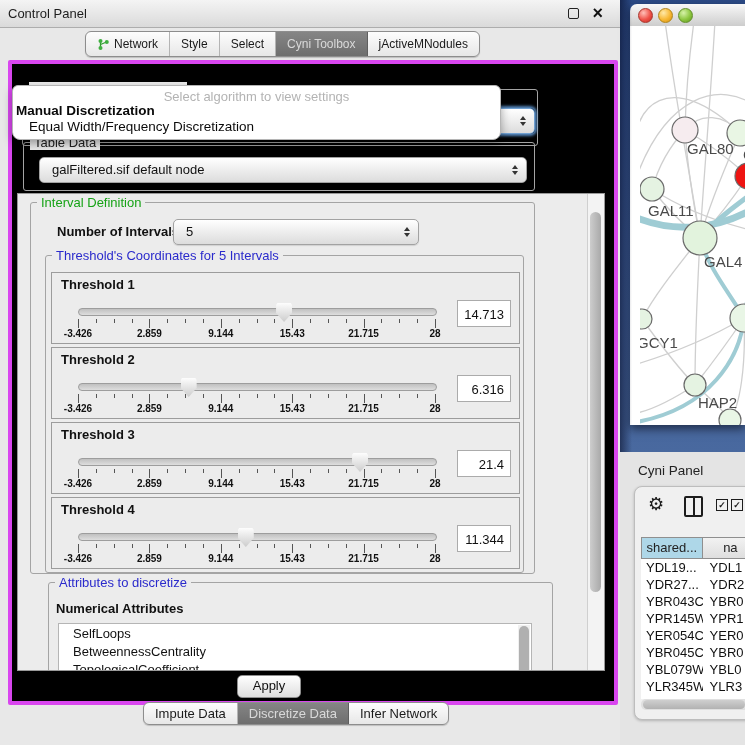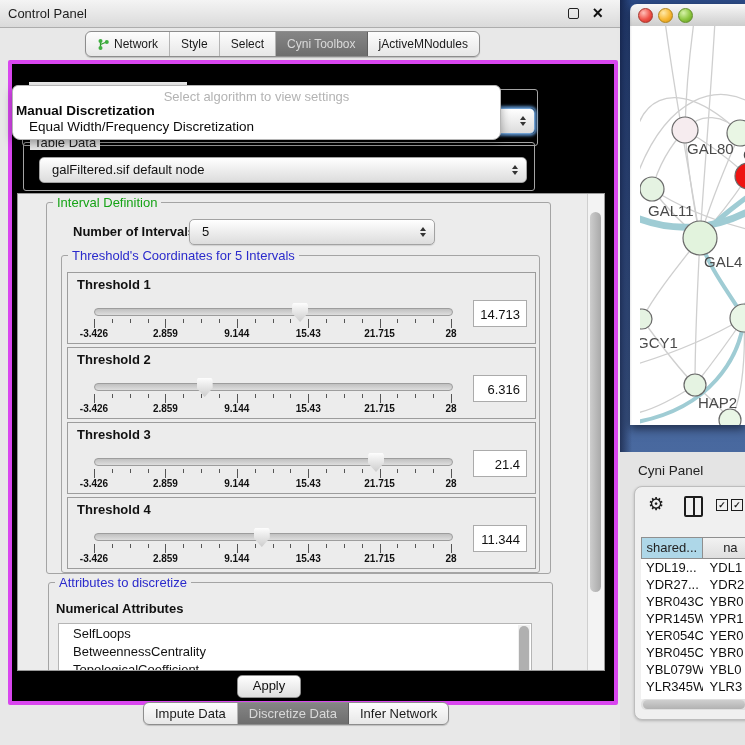--- a/index.html
+++ b/index.html
@@ -196,21 +196,21 @@
           <span class="cv">galFiltered.sif default node</span>
           <span class="stepper">
               <i class="up"></i>
               <i class="down"></i>
             </span>
         </div>
       </div>
 
       <div class="scrollpane">
 
-        <div class="group" style="left:28px;top:8px;width:503px;height:370px;background:#ececec;text-decoration:underline;">
+        <div class="group" style="left:12px;top:8px;width:503px;height:370px;background:#ececec;text-decoration:underline;">
           <span class="gtitle green">Interval Definition</span>
 
           <span class="num-label">Number of Intervals</span>
           <div class="combo" style="left:142px;top:16px;width:244px;">
             <span class="cv">5</span>
             <span class="stepper">
                 <i class="up"></i>
                 <i class="down"></i>
               </span>
           </div>

